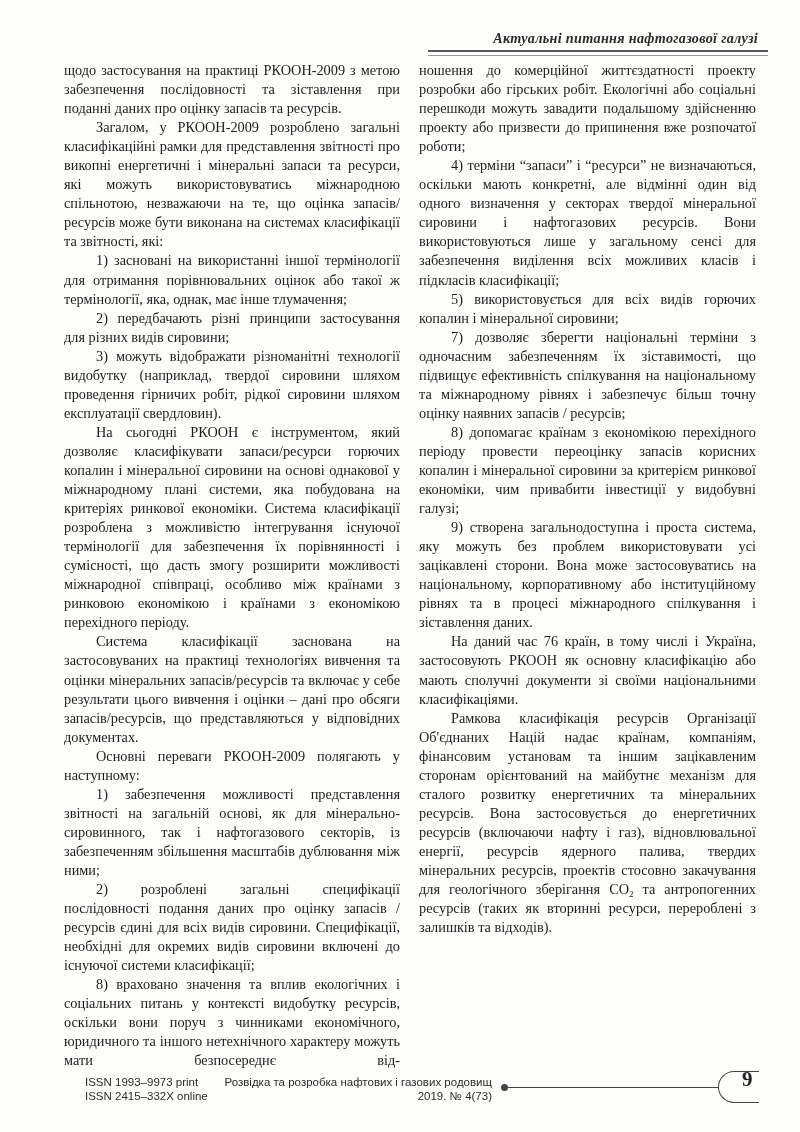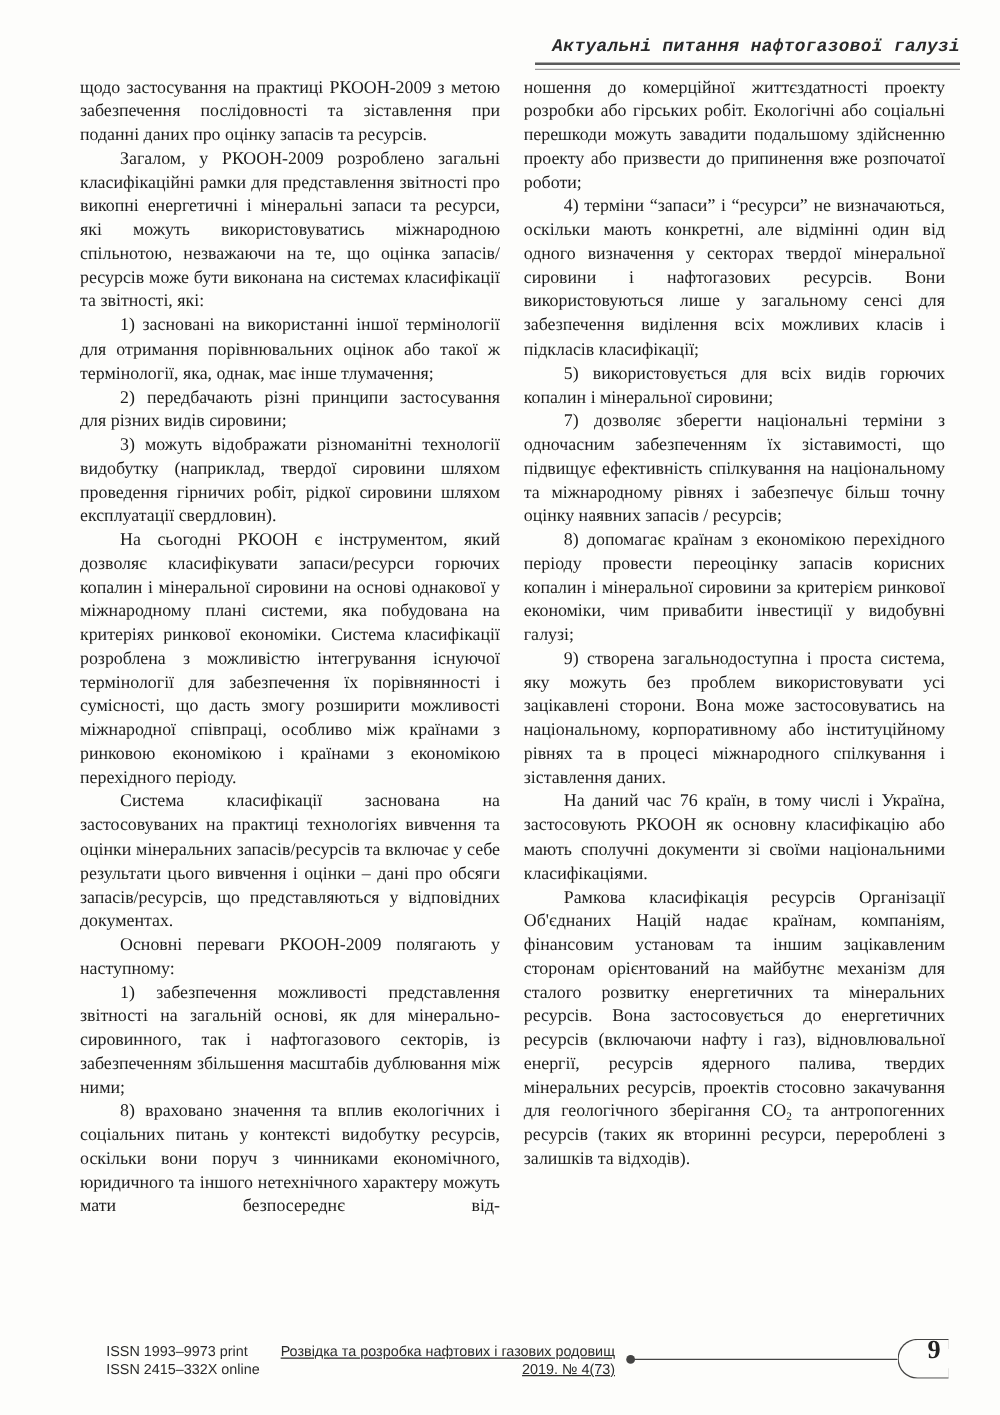--- a/index.html
+++ b/index.html
@@ -5,22 +5,22 @@
     html, body { margin: 0; padding: 0; }
     body {
       width: 800px; height: 1132px; background: #fdfdfb; position: relative;
       overflow: hidden; color: #1c1c1c;
       font-family: "Liberation Serif", "DejaVu Serif", serif;
     }
     .header {
       position: absolute; top: 30px; left: 428px; width: 340px; height: 22px;
     }
     .header-title {
-      position: absolute; right: 0; top: 0;
-      font-family: Liberation Mono, monospace;
+      position: absolute; right: 10px; top: 0;
+      font-family: Liberation Serif, serif;
       font-style: italic; font-weight: bold; font-size: 14.2px; letter-spacing: 0.3px;
       color: #2a2a2a; white-space: nowrap; text-align: right;
     }
     .header-rule {
       position: absolute; left: 0; right: 0; top: 20px; height: 3px;
       border-top: 2px solid #5a5a5a; border-bottom: 1px solid #9a9a9a;
     }
     .col {
       position: absolute; top: 61px; width: 336px;
       font-size: 14.3px; line-height: 19.05px; text-align: justify;
@@ -31,21 +31,21 @@
     .col p { margin: 0; text-indent: 32px; }
     .col p.cont { text-indent: 0; }
     .col p.last-dangling { text-align-last: left; }
     sub { font-size: 9px; vertical-align: -3px; line-height: 0; }
     .footer {
       position: absolute; top: 1075px; left: 85px; width: 680px; height: 40px;
       font-family: "Liberation Sans", "DejaVu Sans", sans-serif;
       font-size: 11.5px; line-height: 14px; color: #2b2b2b;
     }
     .issn { position: absolute; left: 0; top: 0; }
-    .journal { position: absolute; left: 135px; top: 0; text-align: right; width: 272px; text-decoration: underline; }
+    .journal { position: absolute; left: 135px; top: 0; text-align: right; width: 272px; }
     .footer-line {
       position: absolute; left: 420px; top: 12px; width: 213px; height: 0;
       border-top: 1.5px solid #444;
     }
     .footer-dot {
       position: absolute; left: 416px; top: 9px; width: 7px; height: 7px;
       border-radius: 50%; background: #444;
     }
     .page-bracket {
       position: absolute; left: 633px; top: -4px; width: 40px; height: 30px;
@@ -69,20 +69,21 @@
 <div class="col col-left">
   <p class="cont">щодо застосування на практиці РКООН-2009 з метою забезпечення послідовності та зіставлення при поданні даних про оцінку запасів та ресурсів.</p>
   <p>Загалом, у РКООН-2009 розроблено загальні класифікаційні рамки для представлення звітності про викопні енергетичні і мінеральні запаси та ресурси, які можуть використовуватись міжнародною спільнотою, незважаючи на те, що оцінка запасів/ресурсів може бути виконана на системах класифікації та звітності, які:</p>
   <p>1) засновані на використанні іншої термінології для отримання порівнювальних оцінок або такої ж термінології, яка, однак, має інше тлумачення;</p>
   <p>2) передбачають різні принципи застосування для різних видів сировини;</p>
   <p>3) можуть відображати різноманітні технології видобутку (наприклад, твердої сировини шляхом проведення гірничих робіт, рідкої сировини шляхом експлуатації свердловин).</p>
   <p>На сьогодні РКООН є інструментом, який дозволяє класифікувати запаси/ресурси горючих копалин і мінеральної сировини на основі однакової у міжнародному плані системи, яка побудована на критеріях ринкової економіки. Система класифікації розроблена з можливістю інтегрування існуючої термінології для забезпечення їх порівнянності і сумісності, що дасть змогу розширити можливості міжнародної співпраці, особливо між країнами з ринковою економікою і країнами з економікою перехідного періоду.</p>
   <p>Система класифікації заснована на застосовуваних на практиці технологіях вивчення та оцінки мінеральних запасів/ресурсів та включає у себе результати цього вивчення і оцінки – дані про обсяги запасів/ресурсів, що представляються у відповідних документах.</p>
   <p>Основні переваги РКООН-2009 полягають у наступному:</p>
   <p>1) забезпечення можливості представлення звітності на загальній основі, як для мінерально-сировинного, так і нафтогазового секторів, із забезпеченням збільшення масштабів дублювання між ними;</p>
+  <p>2) розроблені загальні специфікації послідовності подання даних про оцінку запасів / ресурсів єдині для всіх видів сировини. Специфікації, необхідні для окремих видів сировини включені до існуючої системи класифікації;</p>
   <p class="last-dangling" style="text-align-last: justify;">8) враховано значення та вплив екологічних і соціальних питань у контексті видобутку ресурсів, оскільки вони поруч з чинниками економічного, юридичного та іншого нетехнічного характеру можуть мати безпосереднє від-</p>
 </div>
 
 <div class="col col-right">
   <p class="cont">ношення до комерційної життєздатності проекту розробки або гірських робіт. Екологічні або соціальні перешкоди можуть завадити подальшому здійсненню проекту або призвести до припинення вже розпочатої роботи;</p>
   <p>4) терміни “запаси” і “ресурси” не визначаються, оскільки мають конкретні, але відмінні один від одного визначення у секторах твердої мінеральної сировини і нафтогазових ресурсів. Вони використовуються лише у загальному сенсі для забезпечення виділення всіх можливих класів і підкласів класифікації;</p>
   <p>5) використовується для всіх видів горючих копалин і мінеральної сировини;</p>
   <p>7) дозволяє зберегти національні терміни з одночасним забезпеченням їх зіставимості, що підвищує ефективність спілкування на національному та міжнародному рівнях і забезпечує більш точну оцінку наявних запасів / ресурсів;</p>
   <p>8) допомагає країнам з економікою перехідного періоду провести переоцінку запасів корисних копалин і мінеральної сировини за критерієм ринкової економіки, чим привабити інвестиції у видобувні галузі;</p>
   <p>9) створена загальнодоступна і проста система, яку можуть без проблем використовувати усі зацікавлені сторони. Вона може застосовуватись на національному, корпоративному або інституційному рівнях та в процесі міжнародного спілкування і зіставлення даних.</p>

